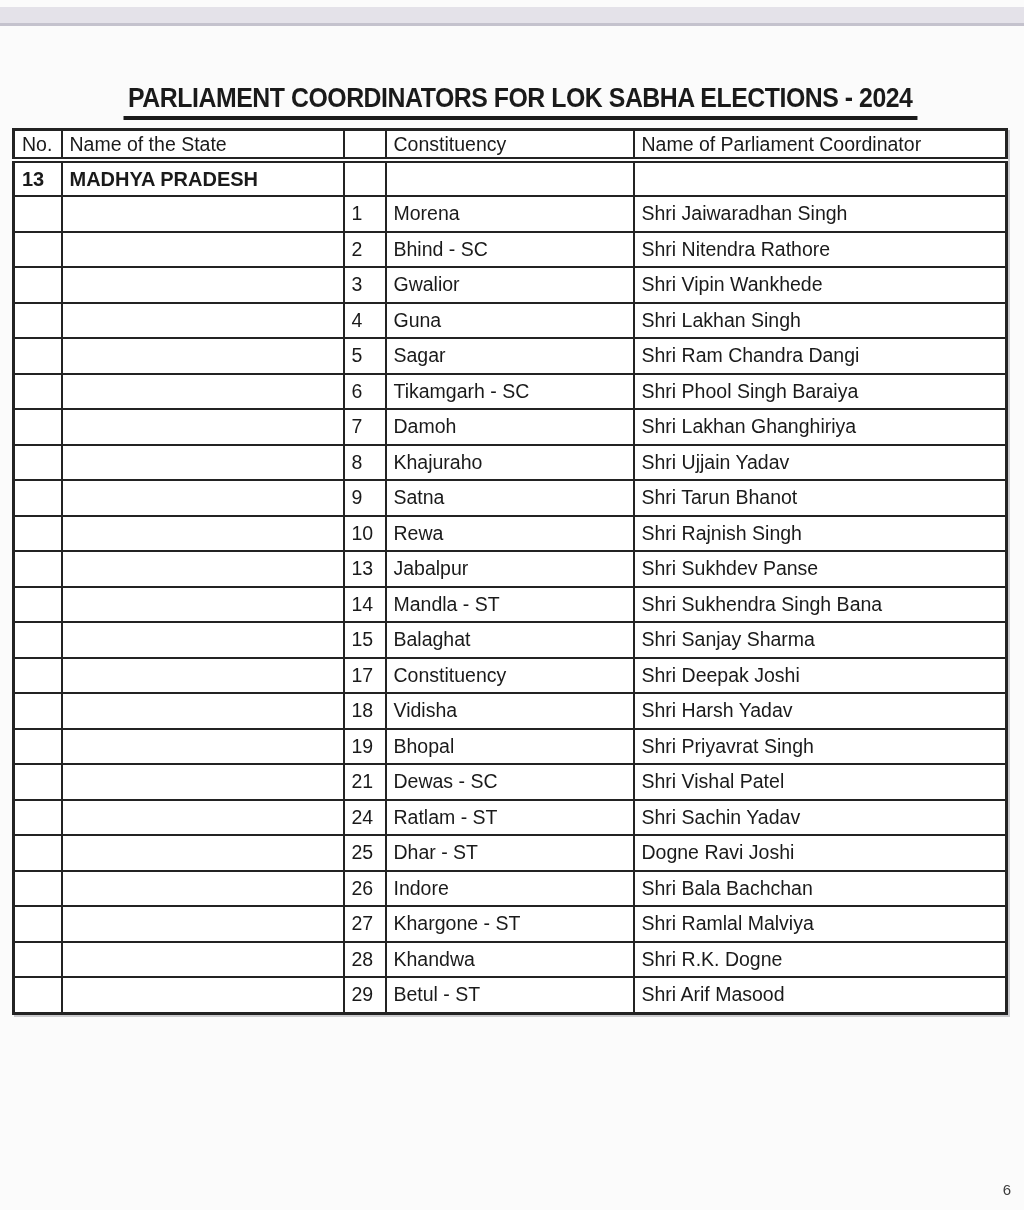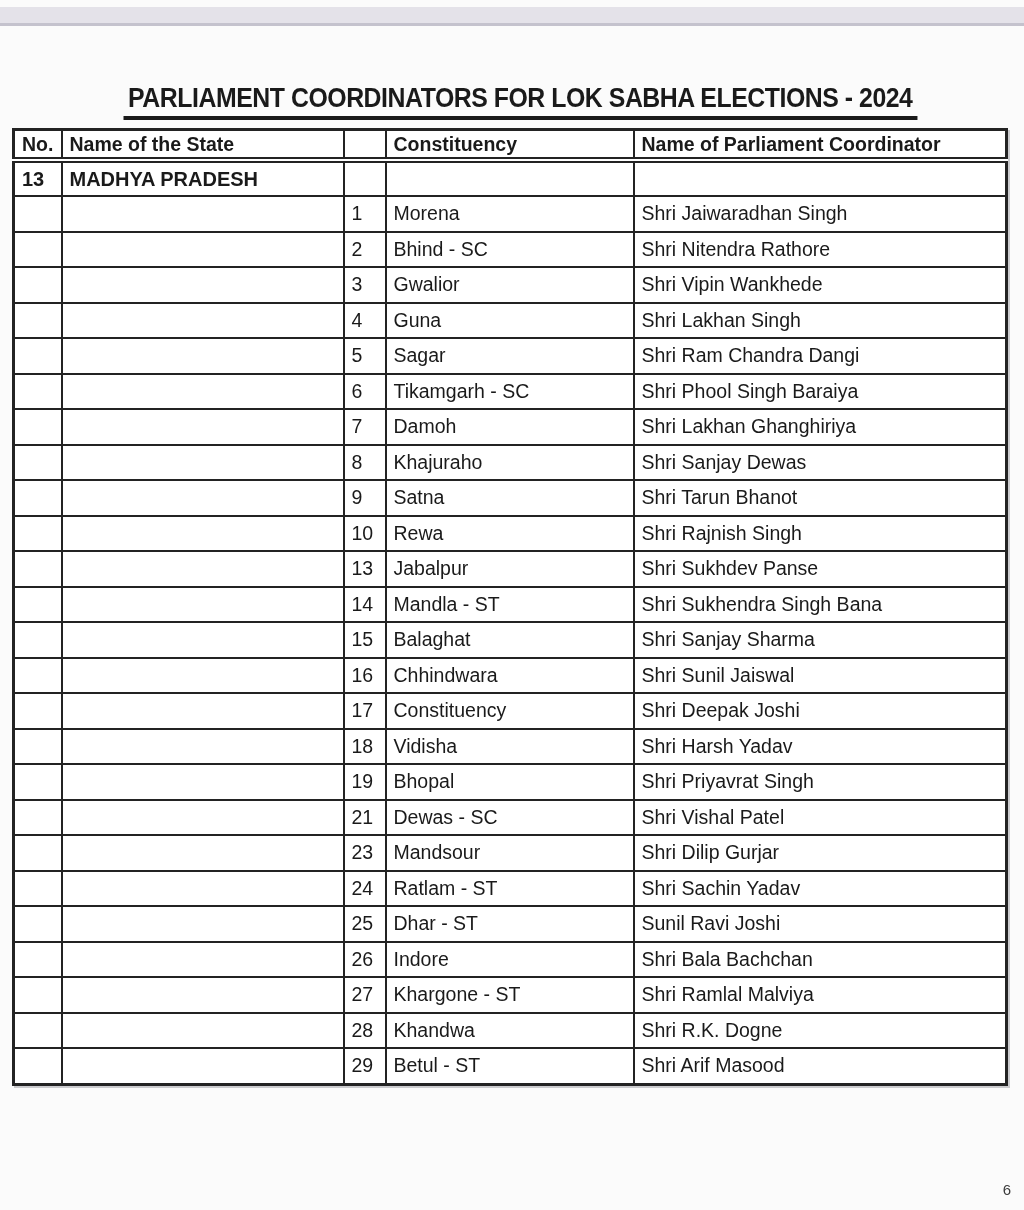--- a/index.html
+++ b/index.html
@@ -60,21 +60,21 @@
   .coord-table td {
     border: 2px solid #232323;
     font-size: 19.5px;
     padding: 0 4px 0 7px;
     vertical-align: middle;
     text-align: left;
     overflow: hidden;
     white-space: nowrap;
   }
   .coord-table thead th {
-    font-weight: bold;
+    font-weight: normal;
     height: 26px;
     border-bottom: 6px double #232323;
   }
   .coord-table tr.state-row td {
     font-weight: bold;
     height: 32px;
     font-size: 20px;
   }
   .coord-table tbody td {
     height: 33.5px;
@@ -169,21 +169,21 @@
         <td></td>
         <td>7</td>
         <td>Damoh</td>
         <td>Shri Lakhan Ghanghiriya</td>
       </tr>
       <tr>
         <td></td>
         <td></td>
         <td>8</td>
         <td>Khajuraho</td>
-        <td>Shri Sanjay Dewas</td>
+        <td>Shri Ujjain Yadav</td>
       </tr>
       <tr>
         <td></td>
         <td></td>
         <td>9</td>
         <td>Satna</td>
         <td>Shri Tarun Bhanot</td>
       </tr>
       <tr>
         <td></td>
@@ -209,27 +209,20 @@
       <tr>
         <td></td>
         <td></td>
         <td>15</td>
         <td>Balaghat</td>
         <td>Shri Sanjay Sharma</td>
       </tr>
       <tr>
         <td></td>
         <td></td>
-        <td>16</td>
-        <td>Chhindwara</td>
-        <td>Shri Sunil Jaiswal</td>
-      </tr>
-      <tr>
-        <td></td>
-        <td></td>
         <td>17</td>
         <td>Constituency</td>
         <td>Shri Deepak Joshi</td>
       </tr>
       <tr>
         <td></td>
         <td></td>
         <td>18</td>
         <td>Vidisha</td>
         <td>Shri Harsh Yadav</td>
@@ -244,37 +237,30 @@
       <tr>
         <td></td>
         <td></td>
         <td>21</td>
         <td>Dewas - SC</td>
         <td>Shri Vishal Patel</td>
       </tr>
       <tr>
         <td></td>
         <td></td>
-        <td>23</td>
-        <td>Mandsour</td>
-        <td>Shri Dilip Gurjar</td>
-      </tr>
-      <tr>
-        <td></td>
-        <td></td>
         <td>24</td>
         <td>Ratlam - ST</td>
         <td>Shri Sachin Yadav</td>
       </tr>
       <tr>
         <td></td>
         <td></td>
         <td>25</td>
         <td>Dhar - ST</td>
-        <td>Sunil Ravi Joshi</td>
+        <td>Dogne Ravi Joshi</td>
       </tr>
       <tr>
         <td></td>
         <td></td>
         <td>26</td>
         <td>Indore</td>
         <td>Shri Bala Bachchan</td>
       </tr>
       <tr>
         <td></td>

